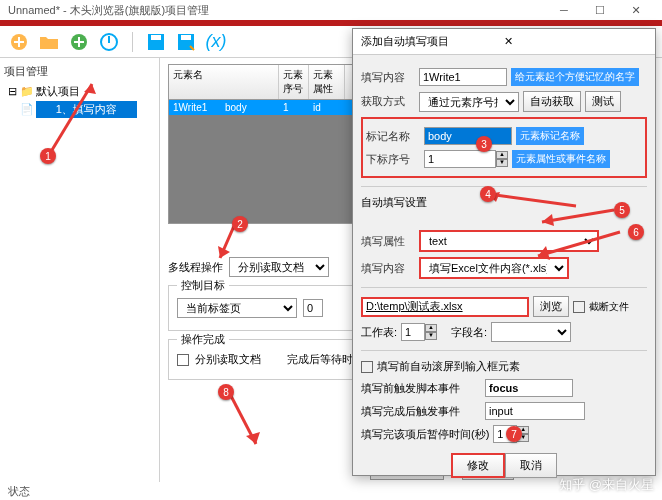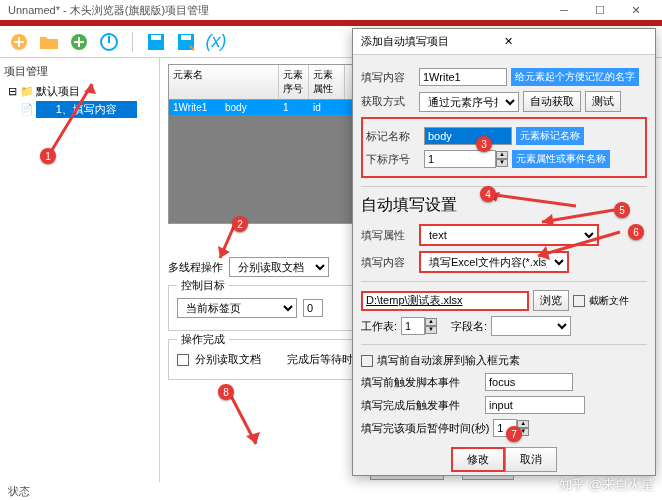--- a/index.html
+++ b/index.html
@@ -185,21 +185,21 @@
             <input class="input" style="width: 72px;" value="1">
             <div>
               <div class="sbtn">▲</div>
               <div class="sbtn">▼</div>
             </div>
           </div>
         <span class="hint-blue">元素属性或事件名称</span>
       </div>
     </div>
     <div class="sep-line"></div>
-    <div style="font-size:16px;margin-bottom:8px">自动填写设置</div>
+    <div style="font-size:11px;margin-bottom:20px">自动填写设置</div>
     <div class="dlg-row">
       <label>填写属性</label>
       <select class="select redbox" style="width:180px"><option>text</option></select>
     </div>
     <div class="dlg-row">
       <label>填写内容</label>
       <select class="select redbox" style="width:150px"><option>填写Excel文件内容(*.xls)</option></select>
     </div>
     <div class="sep-line"></div>
     <div class="dlg-row">
@@ -220,21 +220,21 @@
       <span style="margin-left:10px">字段名:</span>
       <select class="select" style="width:80px"></select>
     </div>
     <div class="sep-line"></div>
     <div class="dlg-row">
         <div class="checkbox"></div>
         <span>填写前自动滚屏到输入框元素</span>
       </div>
     <div class="dlg-row">
         <span style="width:120px">填写前触发脚本事件</span>
-        <input class="input" style="width: 88px;" value="focus">
+        <input class="input" style="width: 88px; font-weight: bold;" value="focus">
       </div>
     <div class="dlg-row">
         <span style="width:120px">填写完成后触发事件</span>
         <input class="input" style="width: 100px;" value="input">
       </div>
     <div class="dlg-row">
         <span>填写完该项后暂停时间(秒)</span>
       <div class="spin">
           <input class="input" style="width: 24px;" value="1">
           <div>

